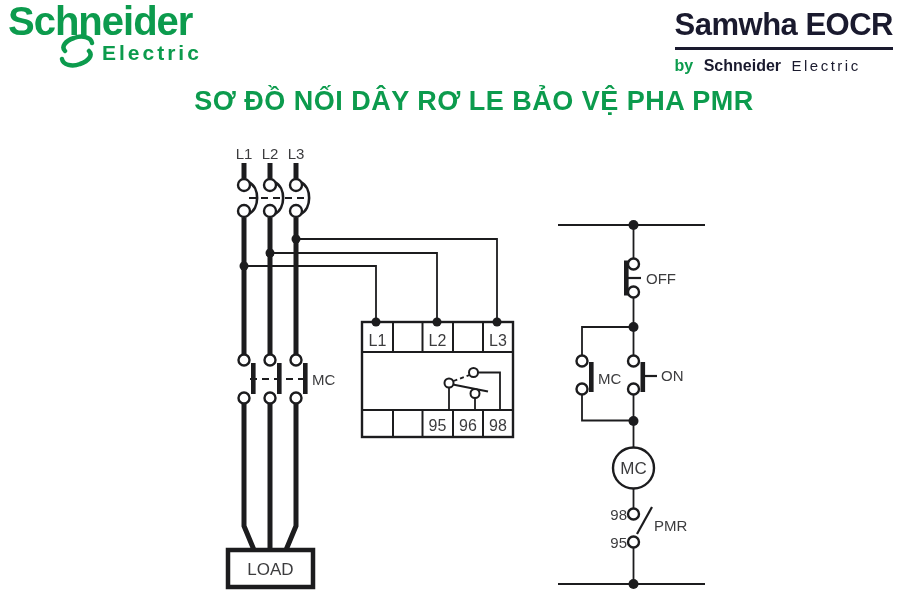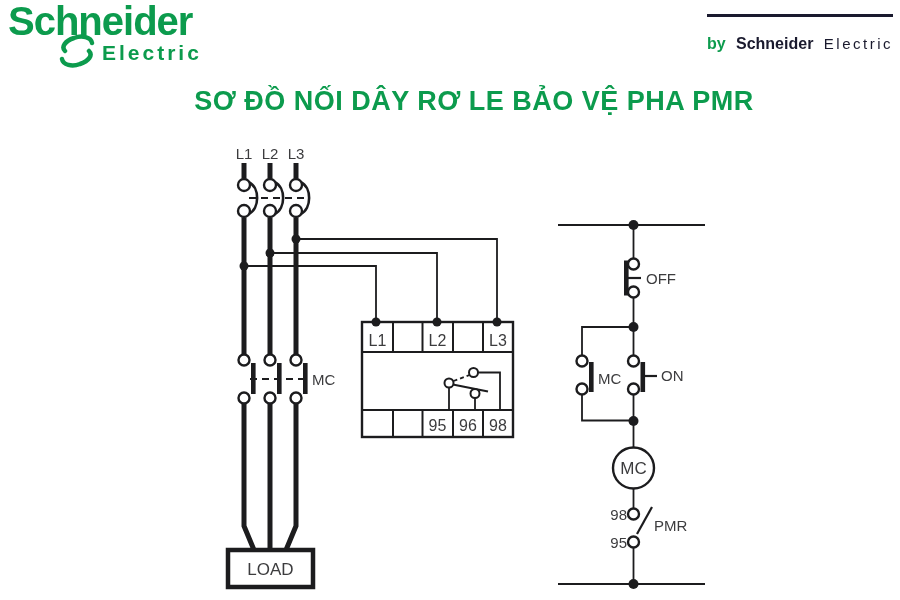--- a/index.html
+++ b/index.html
@@ -13,21 +13,21 @@
   .sch-row{display:flex;align-items:center;margin-left:50px;margin-top:-6px;}
   .sch-electric{font-size:21px;color:var(--green);letter-spacing:3px;font-weight:bold;margin-left:6px;}
   .eocr-logo{position:absolute;top:8px;right:7px;display:flex;align-items:flex-start;}
   .eocr-flag{width:66px;margin-top:3px;}
   .eocr-stripe-top{height:6px;background:var(--magenta);}
   .eocr-flag-text{font-size:17px;font-weight:bold;color:var(--dark);text-align:center;line-height:17px;letter-spacing:1px;}
   .eocr-stripe-bottom{height:12px;background:var(--magenta);}
   .eocr-right{margin-left:9px;}
   .eocr-brand{font-size:31px;font-weight:bold;color:var(--dark);line-height:33px;letter-spacing:-0.5px;}
   .eocr-rule{height:3px;background:var(--dark);margin-top:6px;}
-  .eocr-byline{margin-top:18px;font-size:16px;white-space:nowrap;}
+  .eocr-byline{margin-top:7px;font-size:16px;white-space:nowrap;}
   .by-word{color:var(--green);font-weight:bold;}
   .by-brand{color:var(--dark);font-weight:bold;margin-left:6px;}
   .by-sub{color:var(--dark);letter-spacing:2.5px;margin-left:6px;font-size:15px;}
   .page-title{position:absolute;top:86px;left:0;width:900px;text-align:center;
     font-size:27px;font-weight:bold;color:var(--green);letter-spacing:0.5px;margin-left:24px;}
   
   .diagram{position:absolute;left:0;top:0;}
   .thick{stroke:var(--line);stroke-width:5;fill:none;}
   .wire{stroke:var(--line);stroke-width:1.8;fill:none;}
   .wire2{stroke:var(--line);stroke-width:2.2;fill:none;}
@@ -56,20 +56,21 @@
         <path d="M34 9 C33 3 24 1 16 4 C7 7 3 13 7 17" stroke="#0c9b4d" stroke-width="4.5" fill="none" stroke-linecap="round"></path>
         <path d="M4 25 C5 31 14 33 22 30 C31 27 35 21 31 17" stroke="#0c9b4d" stroke-width="4.5" fill="none" stroke-linecap="round"></path>
       </svg>
     </span>
     <span class="sch-electric">Electric</span>
   </div>
 </div>
 
 <div class="eocr-logo">
   <div class="eocr-right">
+    <div class="eocr-brand">Samwha EOCR</div>
     <div class="eocr-rule"></div>
     <div class="eocr-byline">
       <span class="by-word">by</span>
       <span class="by-brand">Schneider</span>
       <span class="by-sub">Electric</span>
     </div>
   </div>
 </div>
 
 <div class="page-title">SƠ ĐỒ NỐI DÂY RƠ LE BẢO VỆ PHA PMR</div>

